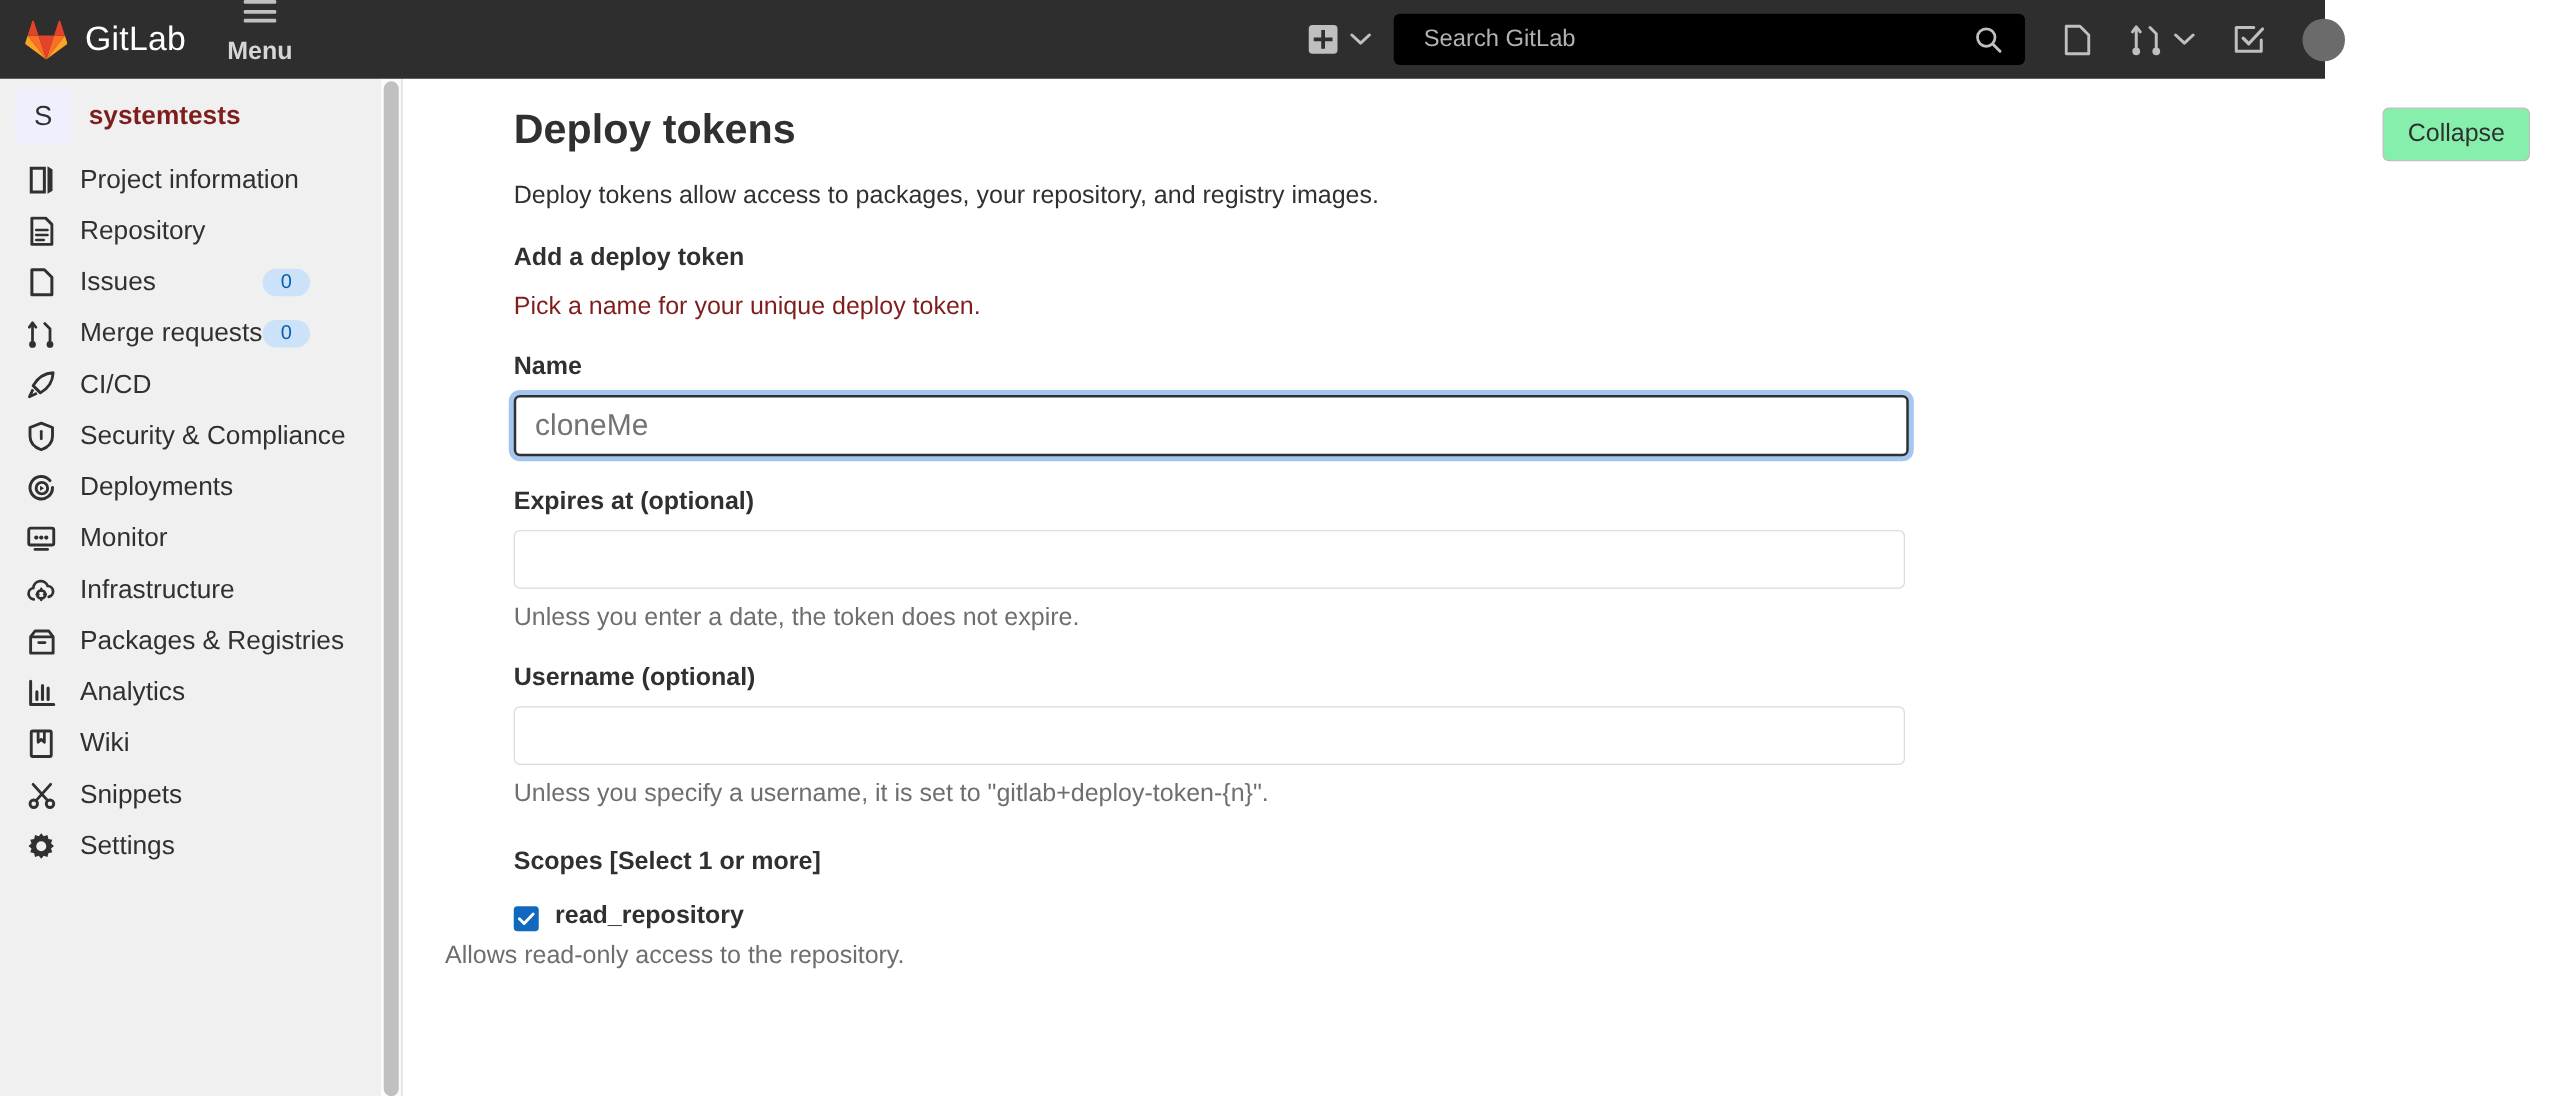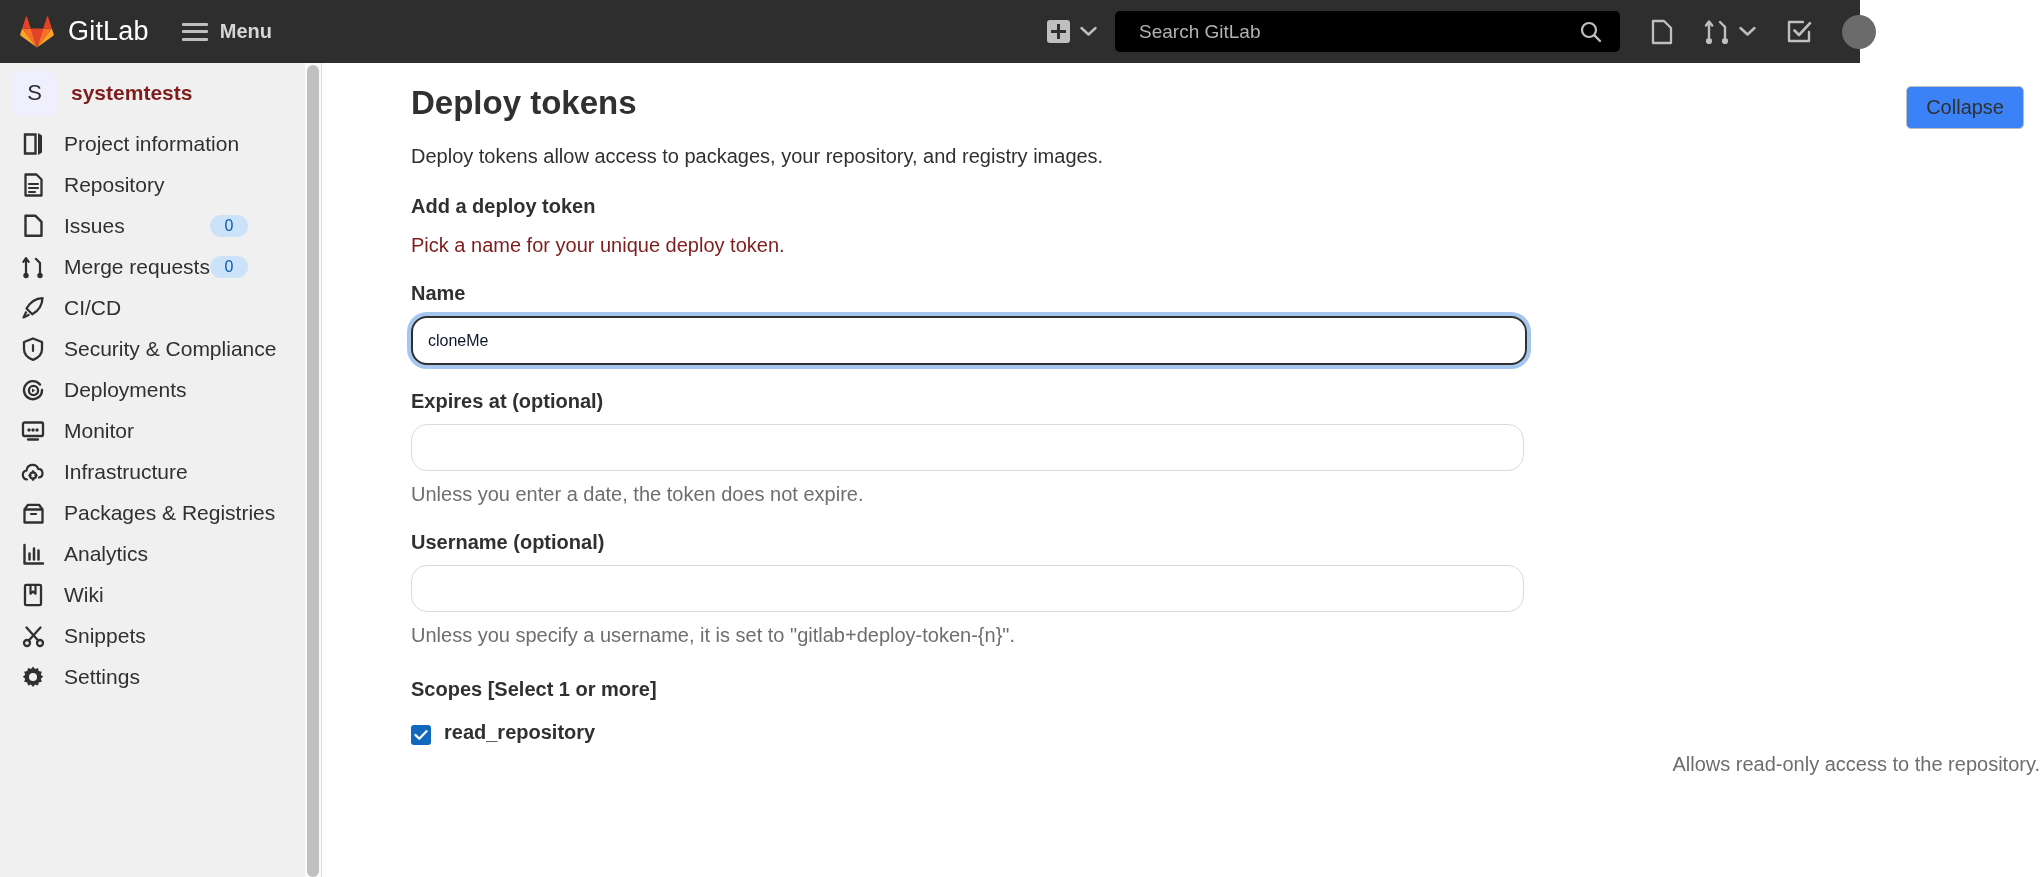--- a/index.html
+++ b/index.html
@@ -24,21 +24,21 @@
     margin-left: 20px; gap: 14px;
     height: 100%;
   }
   #tanuki { width: 34px; height: 32px; display: block; }
   #brandname {
     color: #fff; font-size: 27px; font-weight: 400;
     letter-spacing: .2px;
   }
   #menu-btn {
     display: flex; align-items: center; gap: 12px;
-    margin-left: 33px; height: 100%; cursor: pointer;
+    margin-left: 33px; height: 100%; cursor: pointer; flex-direction: column;
   }
   .hamb { width: 26px; height: 18px; display: flex; flex-direction: column; justify-content: space-between; }
   .hamb i { display: block; height: 3px; background: #bfbfbf; border-radius: 1px; }
   #menu-label { color: #d6d6d6; font-size: 20px; font-weight: 600; }
 
   #topright {
     position: absolute; right: 0; top: 0; height: 63px;
     display: flex; align-items: center;
   }
   #plus-wrap { display: flex; align-items: center; gap: 10px; margin-right: 18px; }
@@ -124,21 +124,21 @@
   
   #content {
     position: absolute; top: 63px; left: 323px;
     width: 1717px; height: 814px;
     background: #fff;
     overflow: hidden;
   }
   #collapse-btn {
     position: absolute; top: 23px; right: 16px;
     border: 1px solid #bfbfbf; border-radius: 5px;
-    background: #3b82f6; color: #303030;
+    background: #86efac; color: #303030;
     font-size: 20px; font-family: inherit;
     padding: 9px 19px; cursor: pointer;
   }
 
   #page-title {
     font-size: 33px; font-weight: 700; color: #303030;
     margin: 21px 0 0 88px;
   }
   #page-desc {
     font-size: 20px; color: #303030;
@@ -153,23 +153,23 @@
     margin: 16px 0 0 88px;
   }
 
   .field { margin-left: 88px; margin-top: 25px; }
   .flabel {
     font-size: 20px; font-weight: 700; color: #303030;
     display: block; margin-bottom: 11px;
   }
   .finput {
     width: 1113px; height: 47px;
-    border: 1px solid #dbdbdb; border-radius: 16px;
-    background: #fff; color: #0f172a;
-    font-size: 16px; font-family: inherit;
+    border: 1px solid #dbdbdb; border-radius: 5px;
+    background: #fff; color: #737373;
+    font-size: 24px; font-family: inherit;
     padding: 0 15px; outline: none;
   }
   .finput.focused {
     border: 2px solid #303030;
     box-shadow: 0 0 0 4px #a5c6ef;
     width: 1116px; height: 49px;
   }
   .fhelp {
     font-size: 20px; color: #6e6e6e;
     margin-top: 12px;
@@ -183,21 +183,21 @@
     display: flex; align-items: center;
     margin: 19px 0 0 88px; gap: 13px;
   }
   #scope-check {
     width: 20px; height: 20px; border-radius: 3px;
     background: #1068bf; flex: 0 0 20px;
     position: relative; margin-top: 5px; cursor: pointer;
   }
   #scope-check svg { position: absolute; top: 3px; left: 3px; }
   #scope-name { font-size: 20px; font-weight: 700; color: #303030; }
-  #scope-desc { font-size: 20px; color: #6e6e6e; margin: 8px 0 0 33px; text-align: right; }
+  #scope-desc { font-size: 20px; color: #6e6e6e; margin: 8px 0 0 33px; }
 </style>
 </head>
 <body>
 
 <div id="topbar">
 
   <div id="brand">
     <svg id="tanuki" viewBox="0 0 36 34">
       <path fill="#e24329" d="M18 33.5 24.6 13.2H11.4z"></path>
       <path fill="#fc6d26" d="M18 33.5 11.4 13.2H2.2z"></path>

